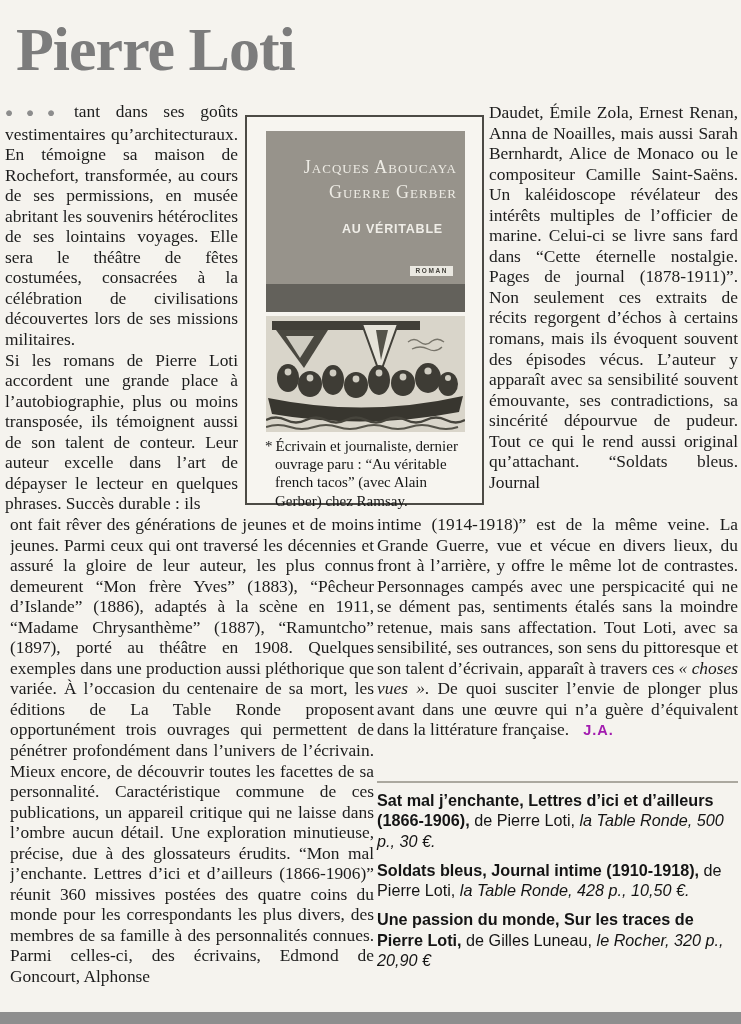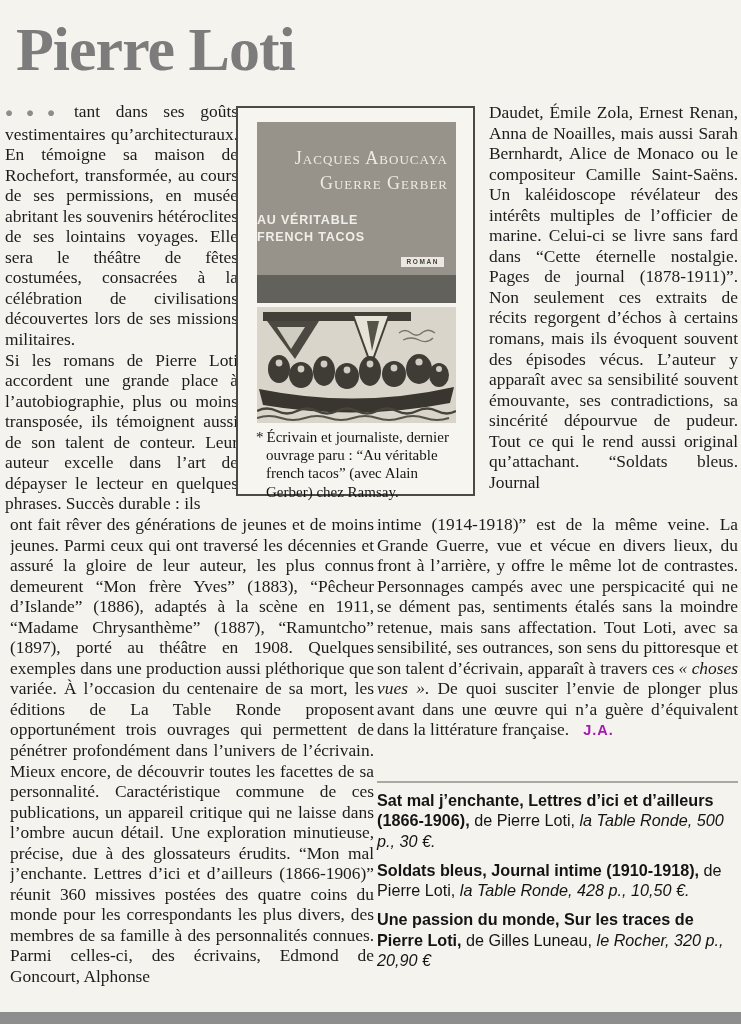--- a/index.html
+++ b/index.html
@@ -24,34 +24,34 @@
   .dots{color:#8d8d8d;font-size:13.5px;letter-spacing:1.5px;margin-right:6px;}
   .it{font-style:italic;}
   .initials{
     font-family:"Liberation Sans","DejaVu Sans",sans-serif;
     font-weight:700;font-size:14.5px;color:#a21caf;
     letter-spacing:1px;margin-left:14px;
   }
   
   .cover-box{
     position:absolute;left:236px;top:106px;width:239px;height:390px;
-    margin:0;border:2px solid #4c4a45;background:#f7f5f0;box-sizing:border-box;
+    margin:9px;border:2px solid #4c4a45;background:#f7f5f0;box-sizing:border-box;
   }
   .cover-img{
     position:absolute;left:19px;top:14px;width:199px;height:181px;
     background:#97938b;
   }
   .cover-authors{
     padding:24px 8px 0 6px;text-align:right;
     font-family:"Liberation Serif","DejaVu Serif",serif;
     font-variant:small-caps;letter-spacing:1px;
     font-size:18px;line-height:25px;color:#edebe4;
   }
   .cover-title{
-    margin-top:16px;padding-right:22px;
+    margin-top:16px;padding-right:22px;text-align:right;
     font-family:"Liberation Sans","DejaVu Sans",sans-serif;
     font-weight:700;font-size:12.5px;line-height:17px;
     letter-spacing:0.8px;color:#f0eee8;
   }
   .cover-badge{
     position:absolute;right:12px;bottom:36px;
     background:#eae8e1;color:#45433d;
     font-family:"Liberation Sans","DejaVu Sans",sans-serif;
     font-size:6.5px;font-weight:700;letter-spacing:1.6px;
     padding:2px 5px;line-height:1;
@@ -91,21 +91,20 @@
   </div>
 
   <figure class="cover-box">
     <div class="cover-img">
       <div class="cover-authors">
         <div>Jacques Aboucaya</div>
         <div>Guerre Gerber</div>
       </div>
       <div class="cover-title">
         <div>AU VÉRITABLE</div>
-        <div>FRENCH TACOS</div>
       </div>
       <div class="cover-badge">ROMAN</div>
       <div class="cover-band"></div>
     </div>
     <div class="illustration">
       <svg viewBox="0 0 199 116" xmlns="http://www.w3.org/2000/svg">
         <rect x="0" y="0" width="199" height="116" fill="#d9d5ca"></rect>
         <rect x="6" y="5" width="148" height="9" fill="#413f38"></rect>
         <path d="M10 14 L62 14 L38 52 Z" fill="#4a4840"></path>
         <path d="M20 20 L48 20 L34 42 Z" fill="#cfccc1"></path>

